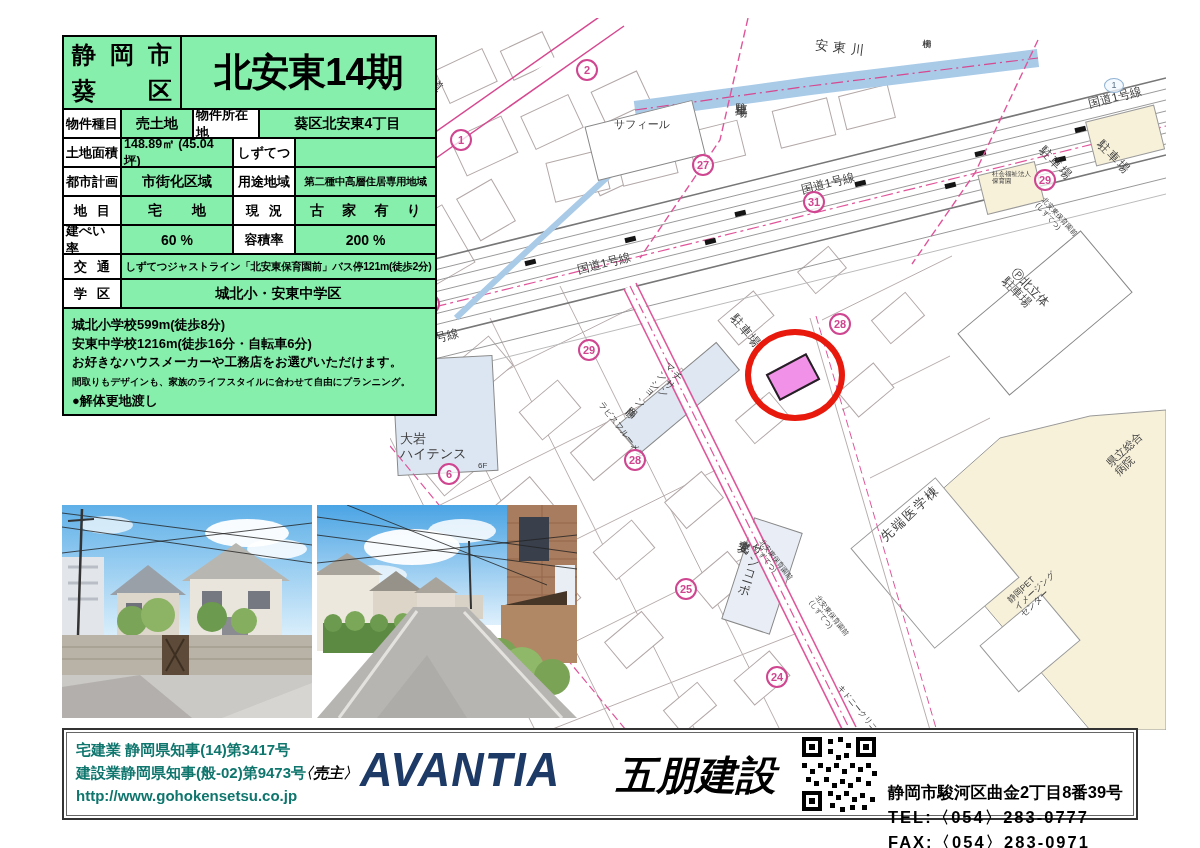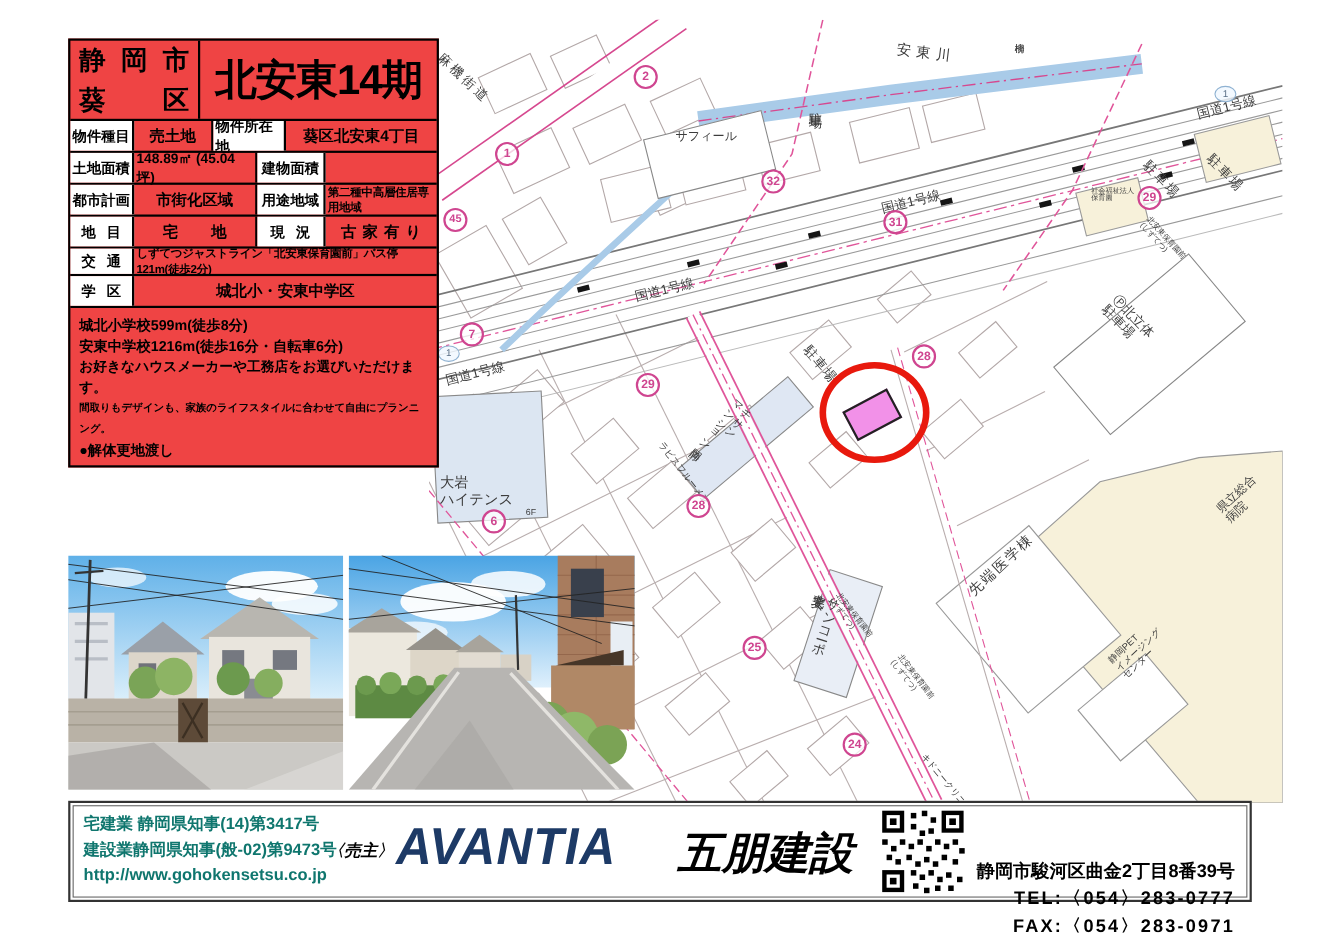--- a/index.html
+++ b/index.html
@@ -16,21 +16,21 @@
            color:#cf4590; font-size:11px; font-weight:bold; text-align:center; line-height:18px;
            background:rgba(255,255,255,.75); z-index:4; }
   .shield { position:absolute; width:20px; height:15px; border:1.5px solid #8fb2d2; border-radius:50%;
             color:#5a6f86; font-size:9px; text-align:center; line-height:12px; background:rgba(240,248,255,.8); z-index:3; }
   .marker-circle { position:absolute; left:355px; top:311px; width:100px; height:92px;
                    border:6px solid #e8190d; border-radius:50%; z-index:5; }
   .marker-parcel { position:absolute; left:380px; top:344px; width:46px; height:30px;
                    background:#f291e8; border:2px solid #222; transform:rotate(-28deg); z-index:2; }
 
   
-  .panel { position:absolute; left:62px; top:35px; width:337px; z-index:2; background:#ef4444;
+  .panel { position:absolute; left:62px; top:35px; width:375px; z-index:2; background:#86efac;
            border:2px solid #000; font-weight:bold; color:#000; }
   .t-title { display:flex; height:71px; }
   .t-city { width:118px; border-right:2px solid #000; padding:6px 8px; display:flex; flex-direction:column; justify-content:center; gap:4px; }
   .t-city div { font-size:24px; }
   .jspread { text-align:justify; text-align-last:justify; }
   .t-name { flex:1; display:flex; align-items:center; justify-content:center; font-size:38px; letter-spacing:-1px; }
   .trow { display:flex; border-top:2px solid #000; align-items:stretch; }
   .cell { display:flex; align-items:center; justify-content:center; padding:1px 2px; }
   .lab { background:#fff; font-size:13px; border-right:2px solid #000; }
   .val { font-size:14px; }
@@ -54,21 +54,21 @@
   .footer { position:absolute; left:62px; top:728px; width:1076px; height:92px; z-index:2;
             background:#fff; border:2px solid #333; }
   .footer-inner { position:absolute; left:2px; top:2px; right:2px; bottom:2px; border:1px solid #666; }
   .lic { position:absolute; left:12px; top:8px; font-weight:bold; font-size:15px; line-height:23px; color:#0f766e; }
   .seller { position:absolute; left:234px; top:34px; font-size:15px; font-weight:bold;font-style:italic; }
   .brand { position:absolute; left:296px; top:14px; font-size:45px; font-weight:bold; font-style:italic;
            color:#1d3a66; letter-spacing:1px; transform:scaleY(1.05); }
   .company { position:absolute; left:552px; top:18px; font-size:40px; font-weight:bold; font-style:italic; color:#000; }
   .qr { position:absolute; left:736px; top:5px; }
   .addr { position:absolute; left:824px; top:6px; font-weight:bold; font-size:16.5px; line-height:25px; color:#000;margin-top:44px; }
-  .addr .tf { letter-spacing:2px;text-align:right; }
+  .addr .tf { letter-spacing:2px; }
 </style>
 </head>
 <body>
 
 <div class="page">
 
   <div class="map">
     <svg class="map-svg" width="776" height="712" viewBox="0 0 776 712">
       <rect width="776" height="712" fill="#fff"></rect>
 
@@ -217,21 +217,21 @@
 保育園</div>
     <div class="mlabel" style="left:214px;top:382px;transform:rotate(52deg);font-size:8.5px;">ラビスフルーメン</div>
     <div class="mlabel" style="left:452px;top:666px;transform:rotate(50deg);font-size:8px;">キドニークリニック</div>
 
     <div class="shield" style="left:714px;top:60px;">1</div>
     <div class="shield" style="left:8px;top:296px;">1</div>
 
     <div class="badge" style="left:60px;top:111px;">1</div>
     <div class="badge" style="left:186px;top:41px;">2</div>
     <div class="badge" style="left:13px;top:171px;font-size:10px;">45</div>
-    <div class="badge" style="left:302px;top:136px;">32</div>
+    <div class="badge" style="left:302px;top:136px;">27</div>
     <div class="badge" style="left:413px;top:173px;">31</div>
     <div class="badge" style="left:644px;top:151px;">29</div>
     <div class="badge" style="left:188px;top:321px;">29</div>
     <div class="badge" style="left:439px;top:295px;">28</div>
     <div class="badge" style="left:234px;top:431px;">28</div>
     <div class="badge" style="left:28px;top:275px;">7</div>
     <div class="badge" style="left:48px;top:445px;">6</div>
     <div class="badge" style="left:285px;top:560px;">25</div>
     <div class="badge" style="left:376px;top:648px;">24</div>
 
@@ -252,21 +252,21 @@
       <div class="cell lab w58">物件種目</div>
       <div class="cell val w72" style="border-right:2px solid #000;">売土地</div>
       <div class="cell lab w66">物件所在地</div>
       <div class="cell val grow">葵区北安東4丁目</div>
     </div>
 
 
     <div class="trow" style="height:29px">
       <div class="cell lab w58">土地面積</div>
       <div class="cell val w112" style="border-right:2px solid #000;font-size:12.5px;">148.89㎡ (45.04坪)</div>
-      <div class="cell lab w62">建物面積</div>
+      <div class="cell lab w62">しずてつ</div>
       <div class="cell val grow"></div>
     </div>
 
     <div class="trow" style="height:29px">
       <div class="cell lab w58">都市計画</div>
       <div class="cell val w112" style="border-right:2px solid #000;">市街化区域</div>
       <div class="cell lab w62">用途地域</div>
       <div class="cell val grow small-val">第二種中高層住居専用地域</div>
     </div>
 
@@ -278,20 +278,26 @@
           <span class="jspread" style="width:100%;padding:0 24px;">宅地</span>
         </div>
       <div class="cell lab w62">
           <span class="jspread" style="width:100%;padding:0 10px;">現況</span>
         </div>
       <div class="cell val grow">
           <span class="jspread" style="width:100%;padding:0 12px;font-family:Liberation Serif, serif;">古家有り</span>
         </div>
     </div>
 
+    <div class="trow" style="height:29px">
+      <div class="cell lab w58">建ぺい率</div>
+      <div class="cell val w112" style="border-right:2px solid #000;">60 %</div>
+      <div class="cell lab w62">容積率</div>
+      <div class="cell val grow">200 %</div>
+    </div>
 
     <div class="trow" style="height:25px">
       <div class="cell lab w58">
           <span class="jspread" style="width:100%;padding:0 8px;">交通</span>
         </div>
       <div class="cell val grow small-val">しずてつジャストライン「北安東保育園前」バス停121m(徒歩2分)</div>
     </div>
 
     <div class="trow" style="height:29px">
       <div class="cell lab w58">

